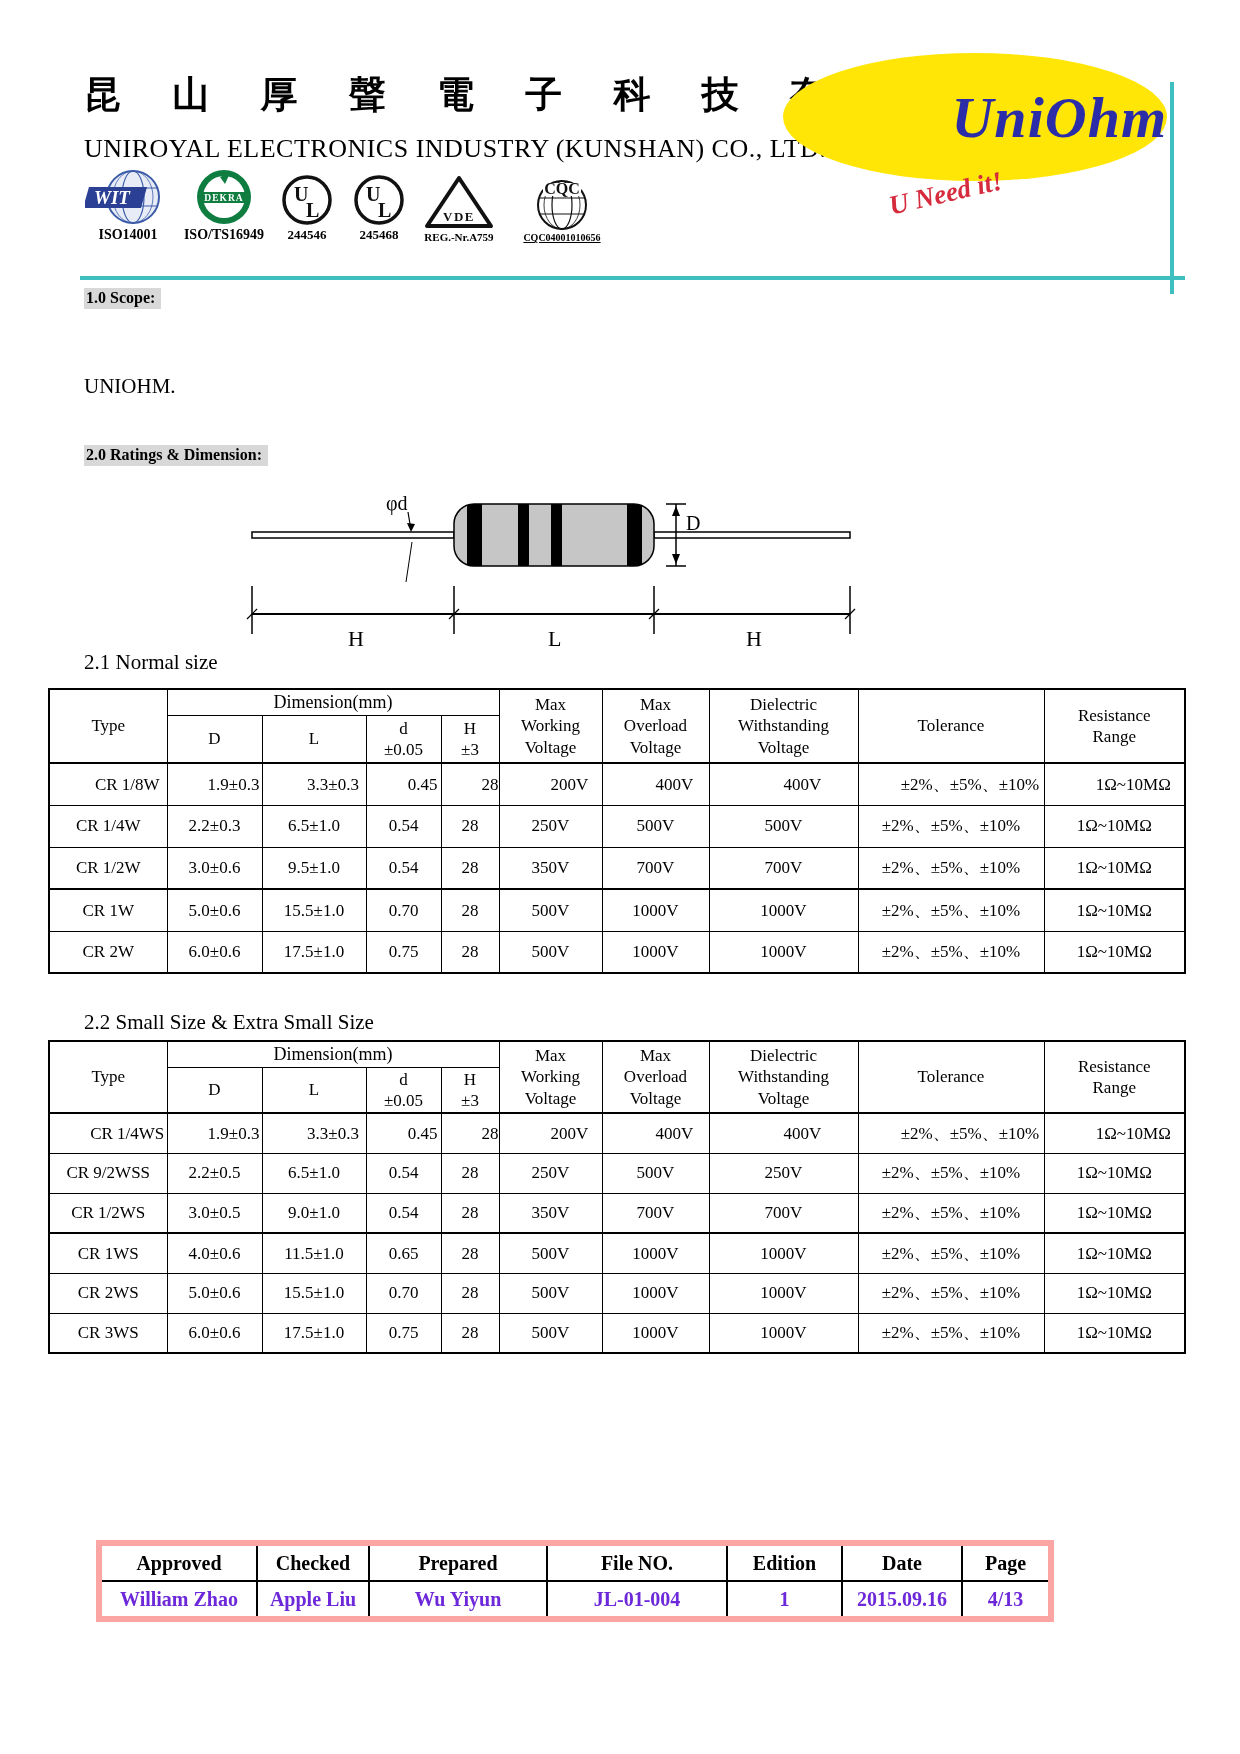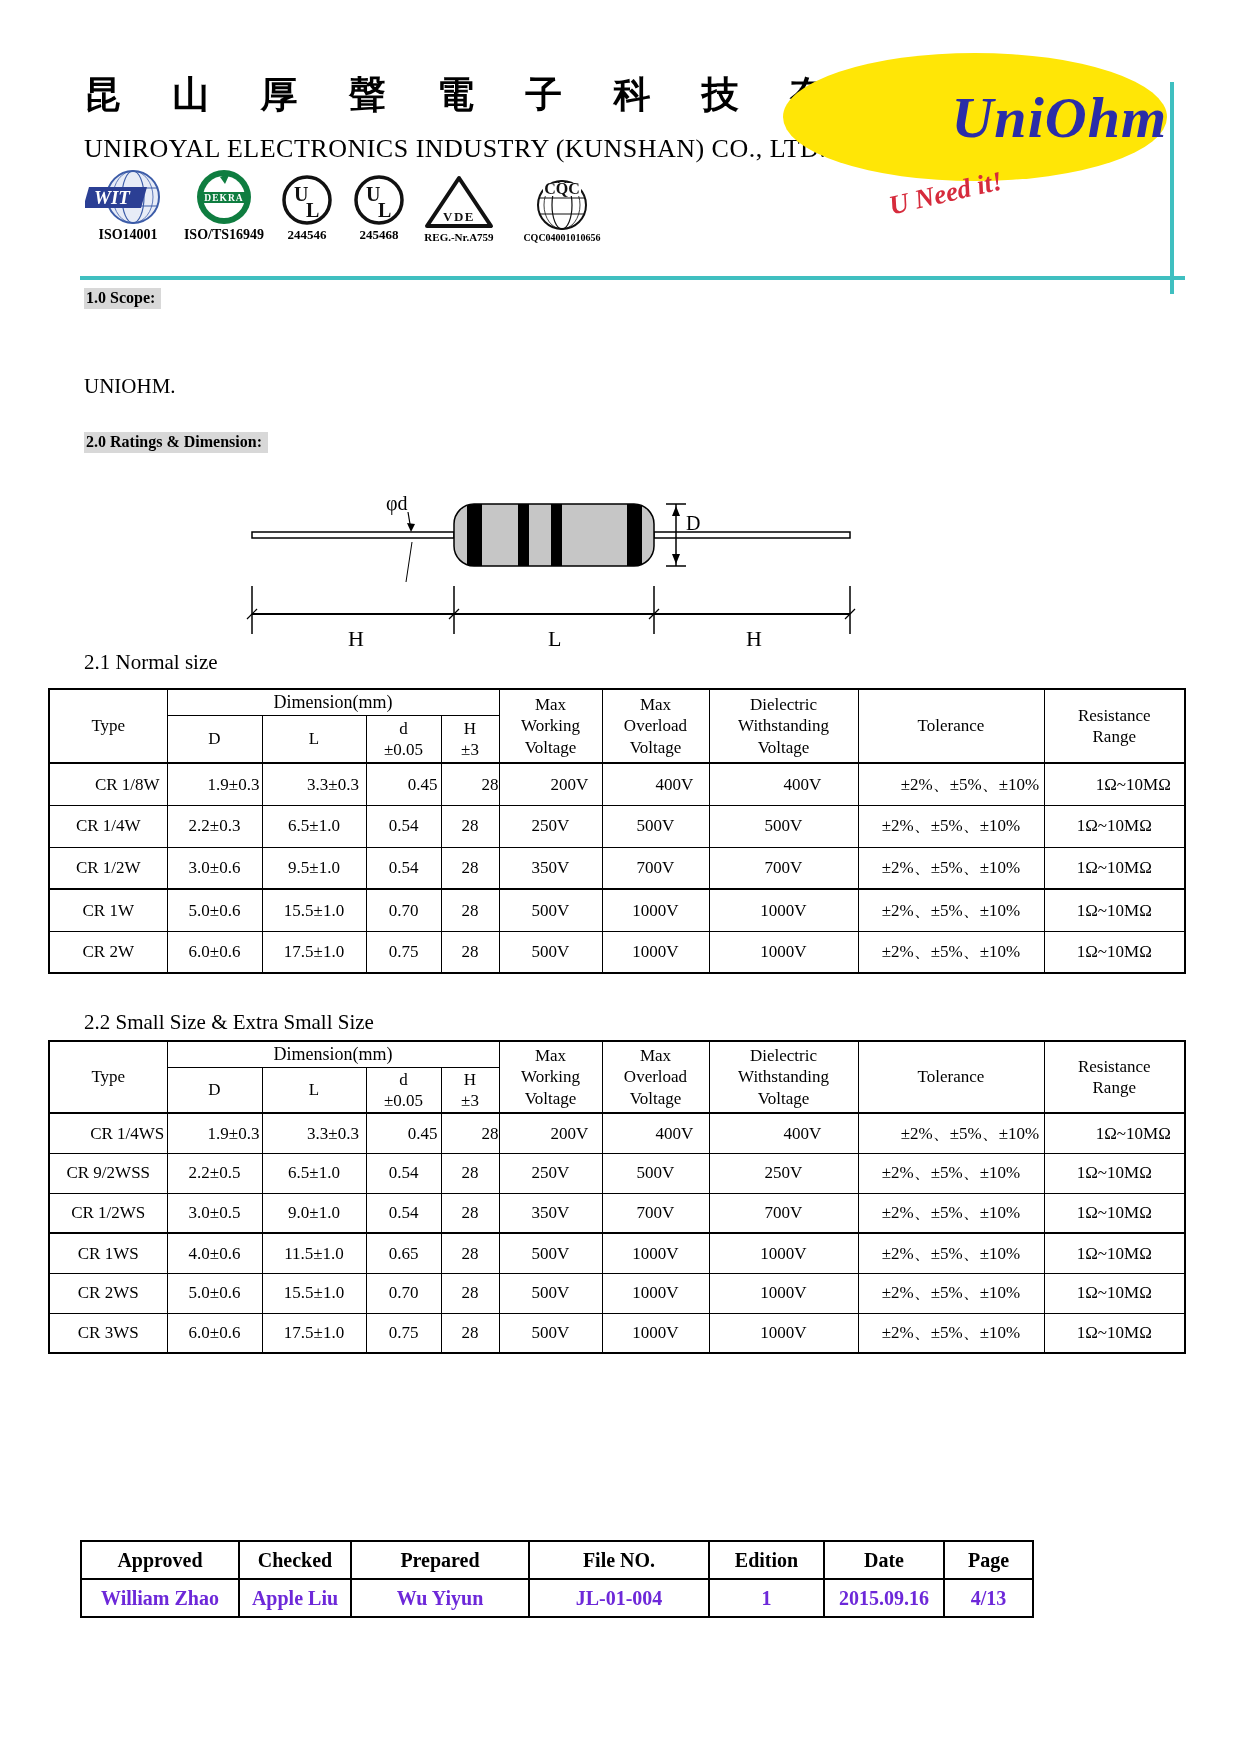--- a/index.html
+++ b/index.html
@@ -23,33 +23,33 @@
 
   .teal-h { left:80px; top:276px; width:1105px; height:4px; background:#3FBFC0; }
   .teal-v { left:1170px; top:82px; width:4px; height:212px; background:#3FBFC0; }
 
   .certs { left:80px; top:163px; display:flex; align-items:flex-end; height:80px; }
   .cert { display:flex; flex-direction:column; align-items:center; justify-content:flex-end; }
   .cert svg { display:block; }
   .cert-label { font-weight:bold; white-space:nowrap; margin-top:1px; }
   .cert:nth-child(1){width:96px;} .cert:nth-child(2){width:96px;}
   .cert:nth-child(3){width:70px;} .cert:nth-child(4){width:74px;}
-  .cert:nth-child(5){width:86px;} .cert:nth-child(6){width:120px;}
+  .cert:nth-child(5){width:86px;} .cert:nth-child(6){width:120px;text-decoration:underline;}
   .cert:nth-child(1) .cert-label,.cert:nth-child(2) .cert-label{font-size:14px;}
   .cert:nth-child(3) .cert-label,.cert:nth-child(4) .cert-label{font-size:13px;}
   .cert:nth-child(5) .cert-label{font-size:11px;}
   .cert:nth-child(6) .cert-label{font-size:10px;}
 
   
   .section-heading { font-size:16px; font-weight:bold; }
   .hl { background:#D8D8D8; padding:1px 6px 3px 2px; }
   .scope-heading { left:84px; top:289px; }
   .scope-line1 { left:84px; top:336px; width:1060px; font-size:21px; text-indent:90px; }
   .scope-line2 { left:84px; top:374px; font-size:21px; }
-  .ratings-heading { left:84px; top:433px; }
+  .ratings-heading { left:84px; top:446px; }
   .table-caption { font-size:21px; }
   .cap21 { left:84px; top:650px; }
   .cap22 { left:84px; top:1010px; }
 
   
   .diagram { left:238px; top:482px; }
   svg text { font-family:"Liberation Serif", serif; }
   .dim-label { font-size:22px; }
 
   
@@ -62,21 +62,21 @@
   .t22 thead tr:last-child th { height:42px; }
   .t21 tbody td { height:42px; }
   .t22 tbody td { height:40px; }
   .spec-table tbody tr:first-child td { border-top:2px solid #000;padding-left:40px; }
   .spec-table tbody tr:nth-child(4) td { border-top-width:2px; }
   .tbl21 { left:48px; top:688px; }
   .tbl22 { left:48px; top:1040px; }
 
   
   .footer-wrap { left:80px; top:1540px; }
-  .footer-table { border-collapse:collapse; table-layout:fixed; width:952px; border:2px solid #fca5a5; }
+  .footer-table { border-collapse:collapse; table-layout:fixed; width:952px; border:6px solid #fca5a5;margin-left:16px; }
   .footer-table td { border:2px solid #000; text-align:center; vertical-align:middle;
     font-size:20px; font-weight:bold; height:38px; }
   .footer-table tr.f-vals td { color:#6d28d9; }
 </style>
 </head>
 <body>
 
 <div class="page">
 
   <div class="abs company-cn">昆 山 厚 聲 電 子 科 技 有 限 公 司</div>

